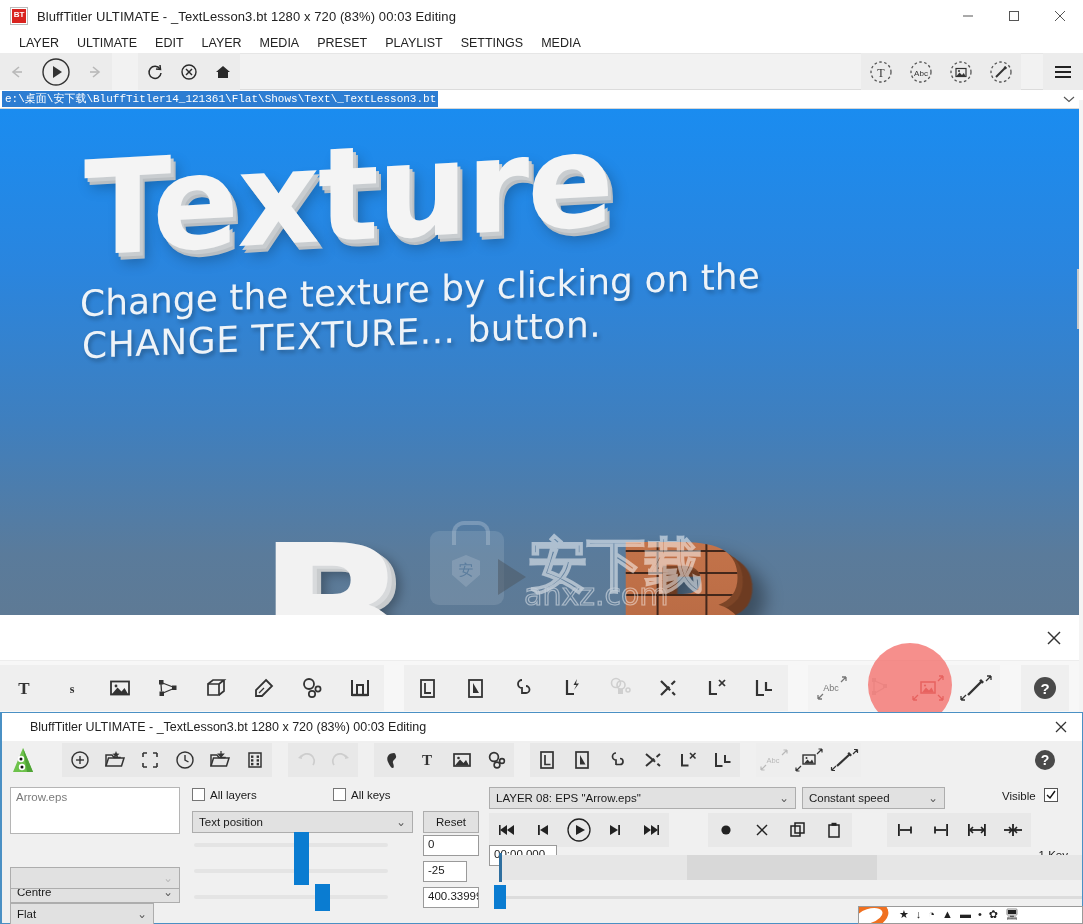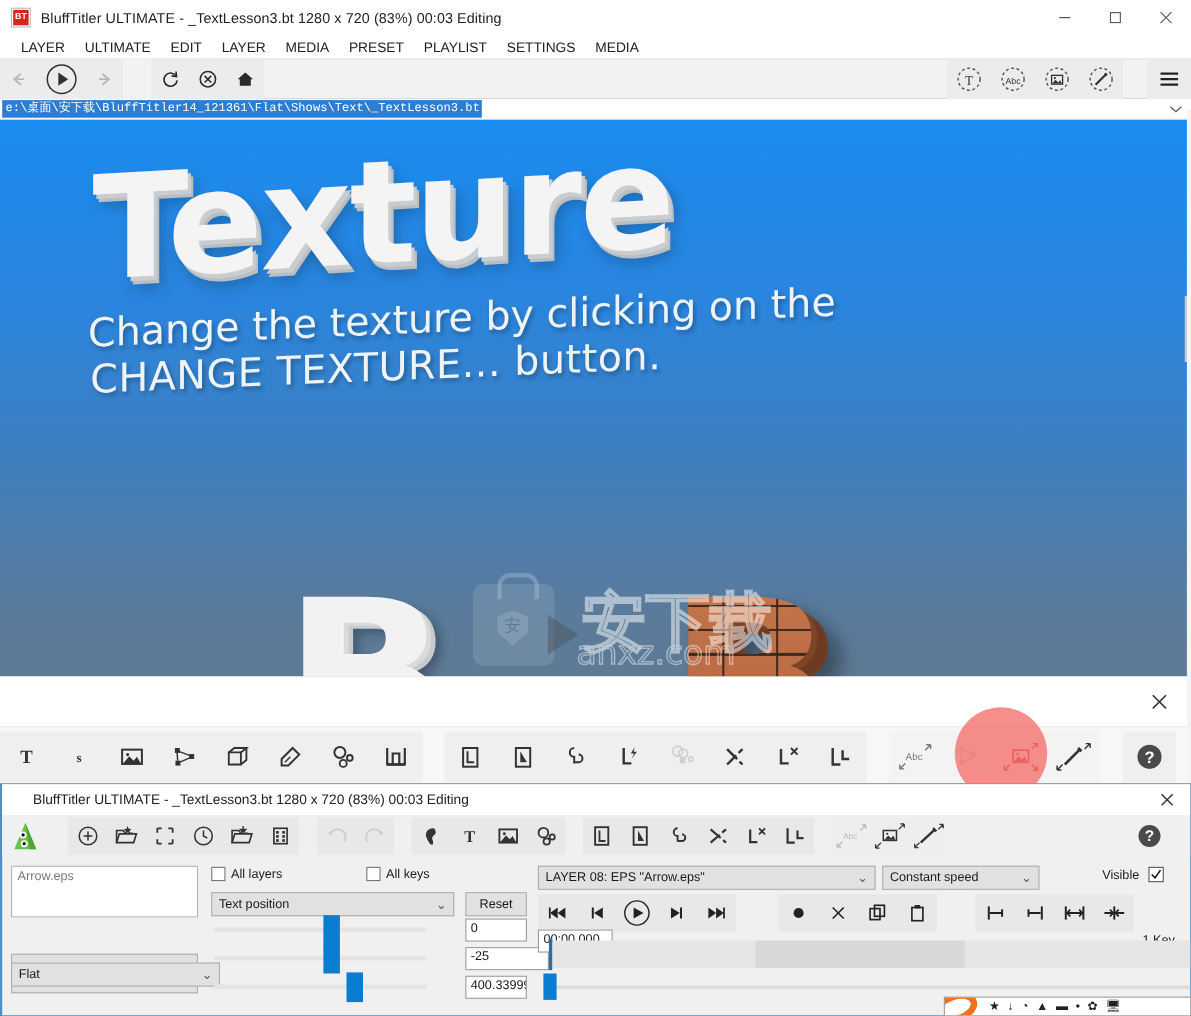--- a/index.html
+++ b/index.html
@@ -766,21 +766,21 @@
     <div class="eps-box">Arrow.eps</div>
 
     <div class="sel" style="left:8px; top:62px; width:170px;margin-top:40px;">
       <span>Centre</span>
       <span class="cv">⌄</span>
     </div>
     <div class="sel disabled" style="left:8px; top:88px; width:170px;">
       <span></span>
       <span class="cv">⌄</span>
     </div>
-    <div class="sel" style="left:8px; top:96px; width:190px;">
+    <div class="sel" style="left:8px; top:124px; width:144px;">
       <span>Flat</span>
       <span class="cv">⌄</span>
     </div>
 
     <div class="chk" style="left:190px; top:9px;">
       <span class="chkbox"></span>
       <span>All layers</span>
     </div>
     <div class="chk" style="left:331px; top:9px;">
       <span class="chkbox"></span>
@@ -794,21 +794,21 @@
     <div class="btnflat" style="left:421px; top:32px; width:56px;">
       <span>Reset</span>
     </div>
 
     <div class="track" style="left:192px; top:64px; width:194px;"></div>
     <div class="thumbv" style="left:292px; top:53px;"></div>
     <div class="numbox" style="left:421px; top:56px; width:56px;">0</div>
 
     <div class="track" style="left:192px; top:90px; width:194px;"></div>
     <div class="thumbv" style="left:292px; top:79px;"></div>
-    <div class="numbox" style="left:421px; top:82px; width:76px;">-25</div>
+    <div class="numbox" style="left:421px; top:82px; width:44px;">-25</div>
 
     <div class="track" style="left:192px; top:116px; width:194px;"></div>
     <div class="thumbv" style="left:313px; top:105px;"></div>
     <div class="numbox" style="left:421px; top:108px; width:56px;">400.339996</div>
 
     <div class="sel" style="left:487px; top:8px; width:307px;">
       <span>LAYER 08: EPS "Arrow.eps"</span>
       <span class="cv">⌄</span>
     </div>
     <div class="sel" style="left:800px; top:8px; width:143px;">

